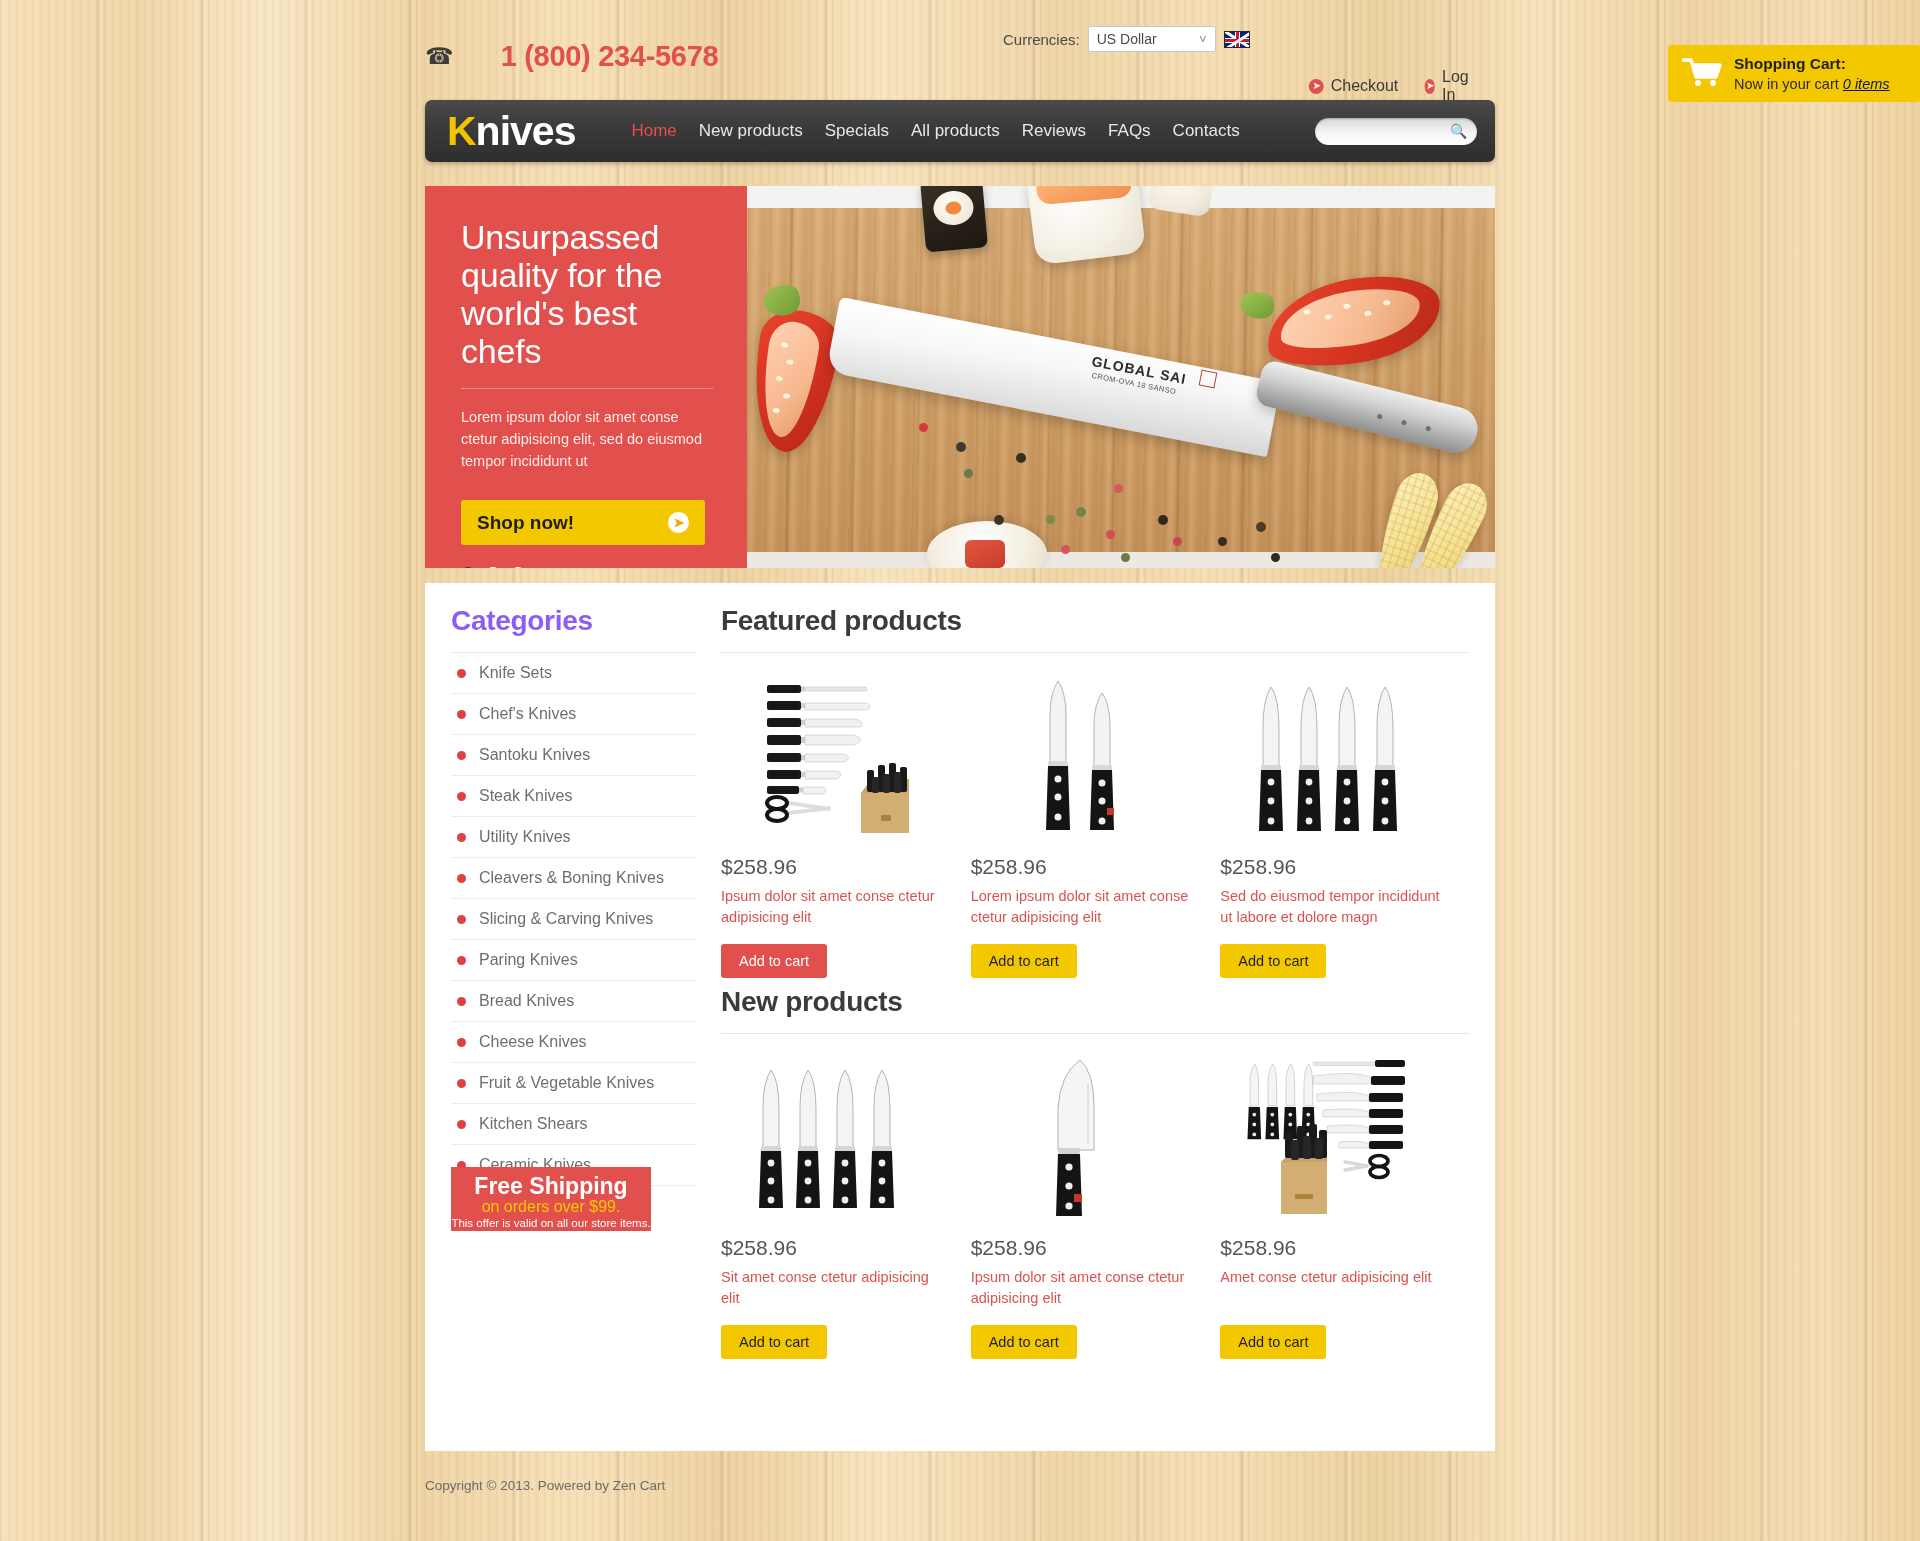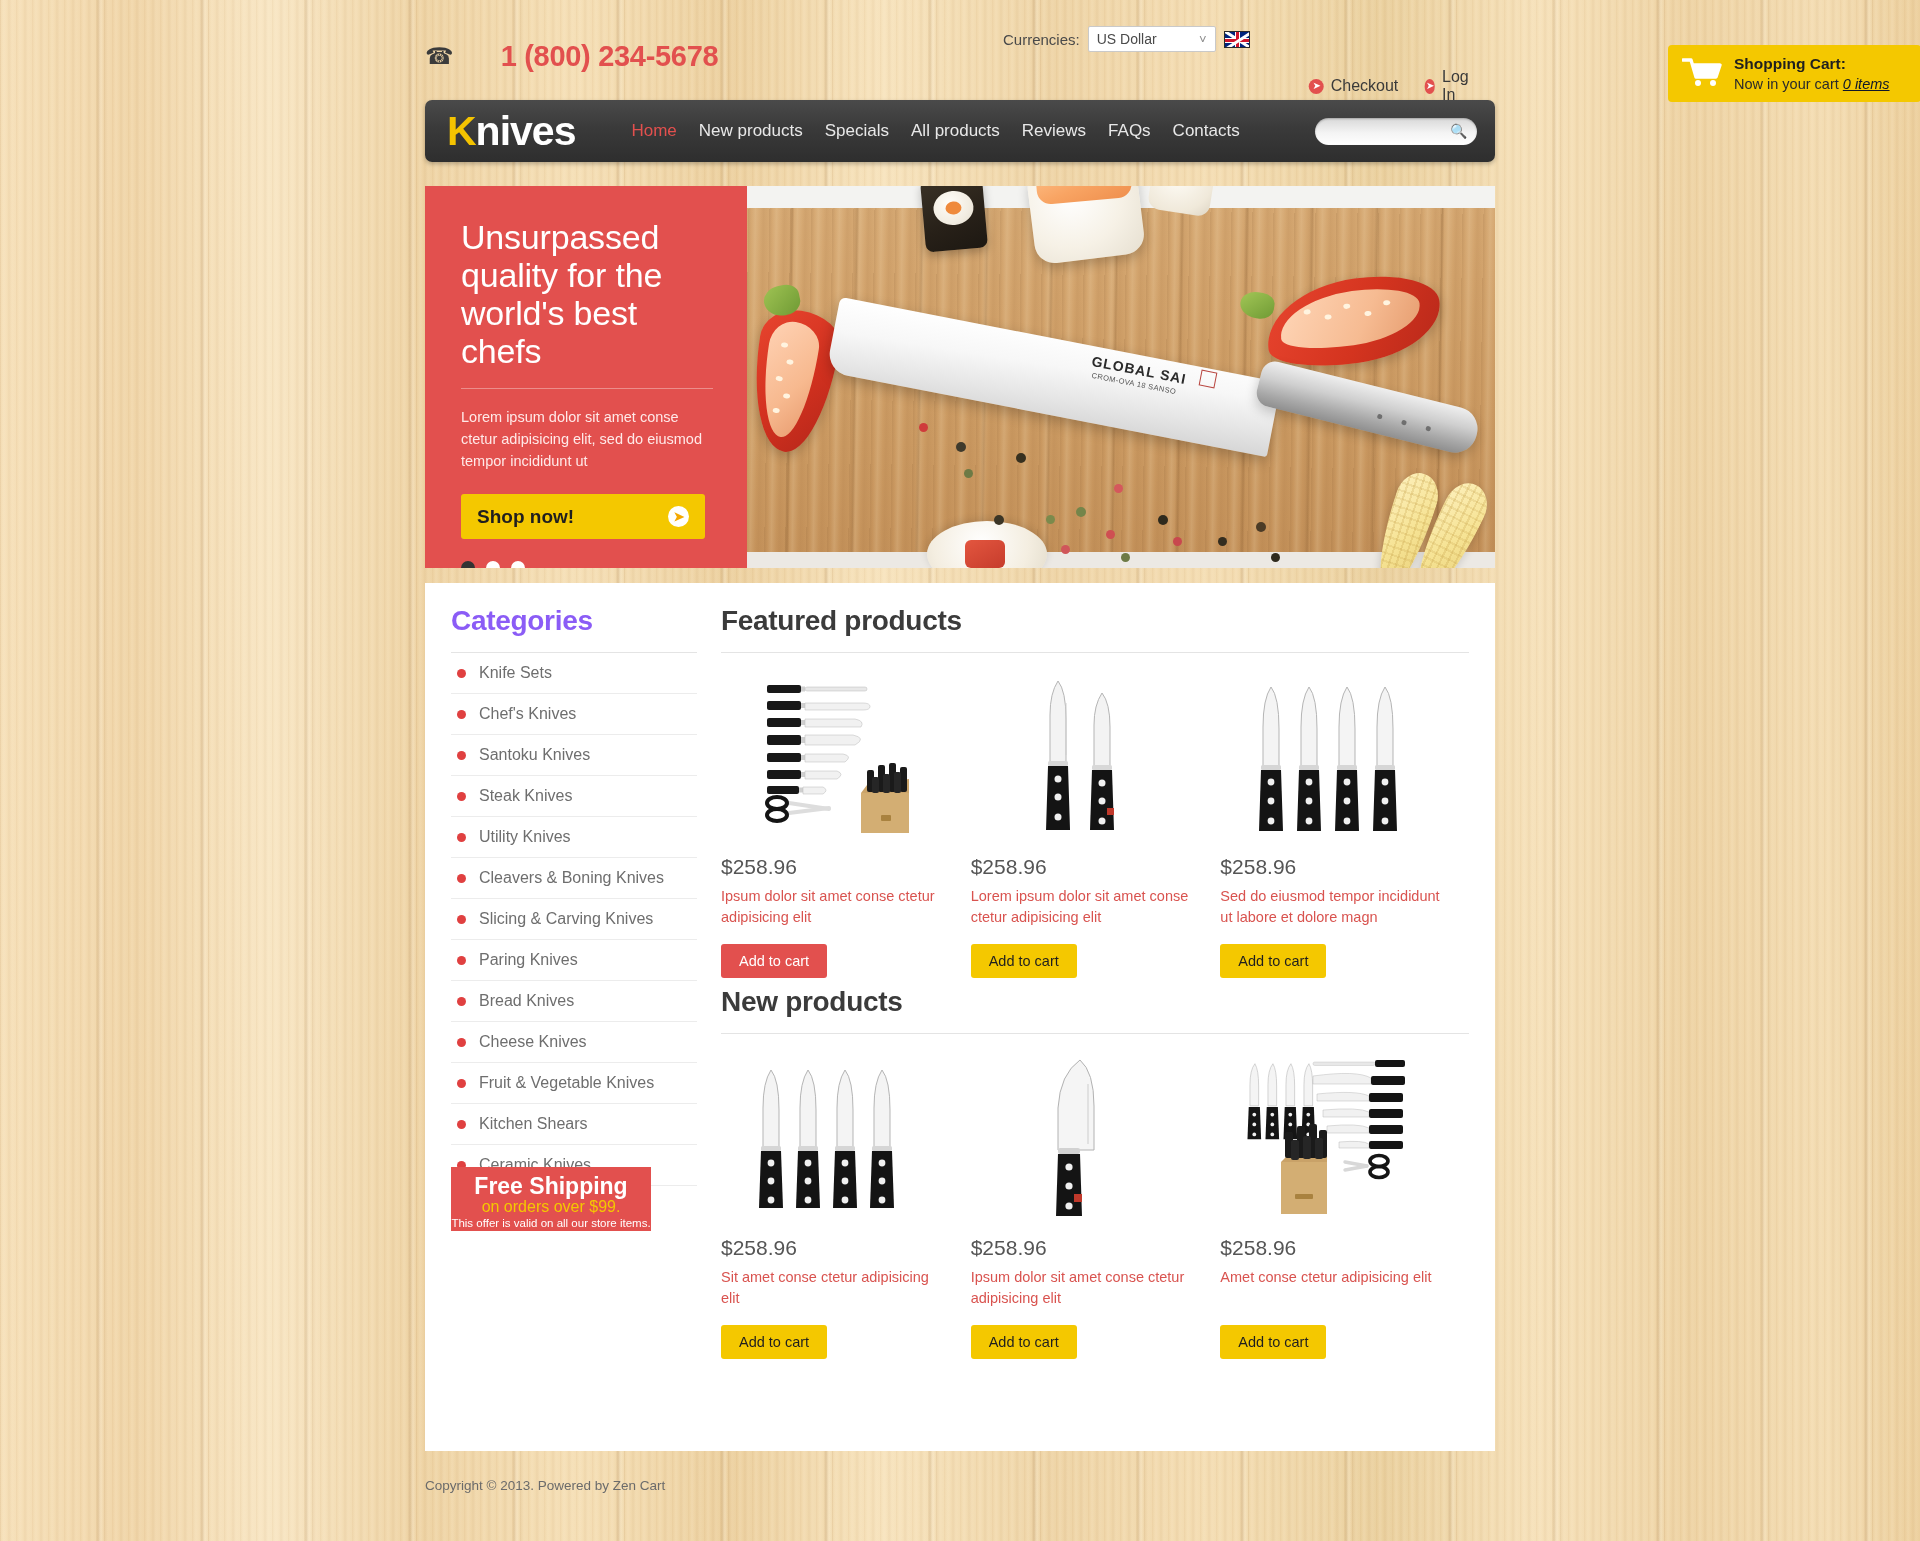--- a/index.html
+++ b/index.html
@@ -152,21 +152,21 @@
   .hero-left {
     width: 322px; flex: 0 0 322px;
     background: #e2504e; color: #fff;
     padding: 32px 34px 0 36px; position: relative;
   }
   .hero-title {
     font-size: 34px; line-height: 1.12; font-weight: normal;
     margin: 0 0 18px 0; letter-spacing: -0.2px;
   }
   .hero-rule { height: 1px; background: rgba(255,255,255,0.35); margin-bottom: 17px; }
-  .hero-desc { font-size: 14.5px; line-height: 1.52; color: #ffe9e8; margin-bottom: 22px; }
+  .hero-desc { font-size: 14.5px; line-height: 1.52; color: #ffe9e8; margin-bottom: 28px; }
   .shop-btn {
     width: 244px; height: 45px; background: #f4c800; border-radius: 3px;
     display: flex; align-items: center; padding: 0 16px;
     color: #1f1f1f; font-size: 19px; font-weight: bold;
     text-decoration: none;
   }
   .shop-btn .arrow-circ {
     margin-left: auto; width: 21px; height: 21px; border-radius: 50%;
     background: #fff; color: #f4a800; font-size: 13px;
     display: flex; align-items: center; justify-content: center;

